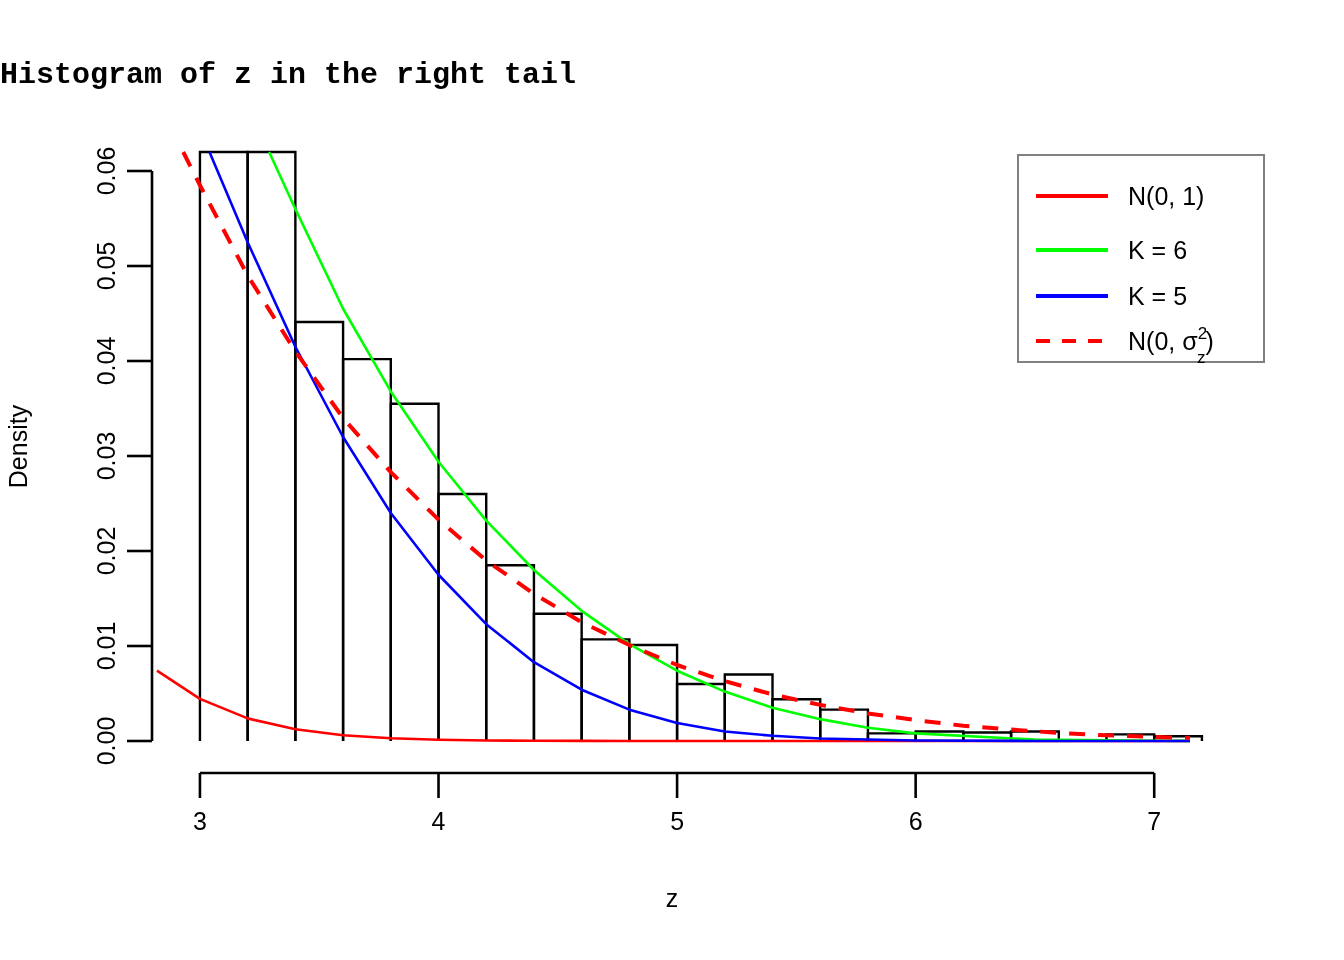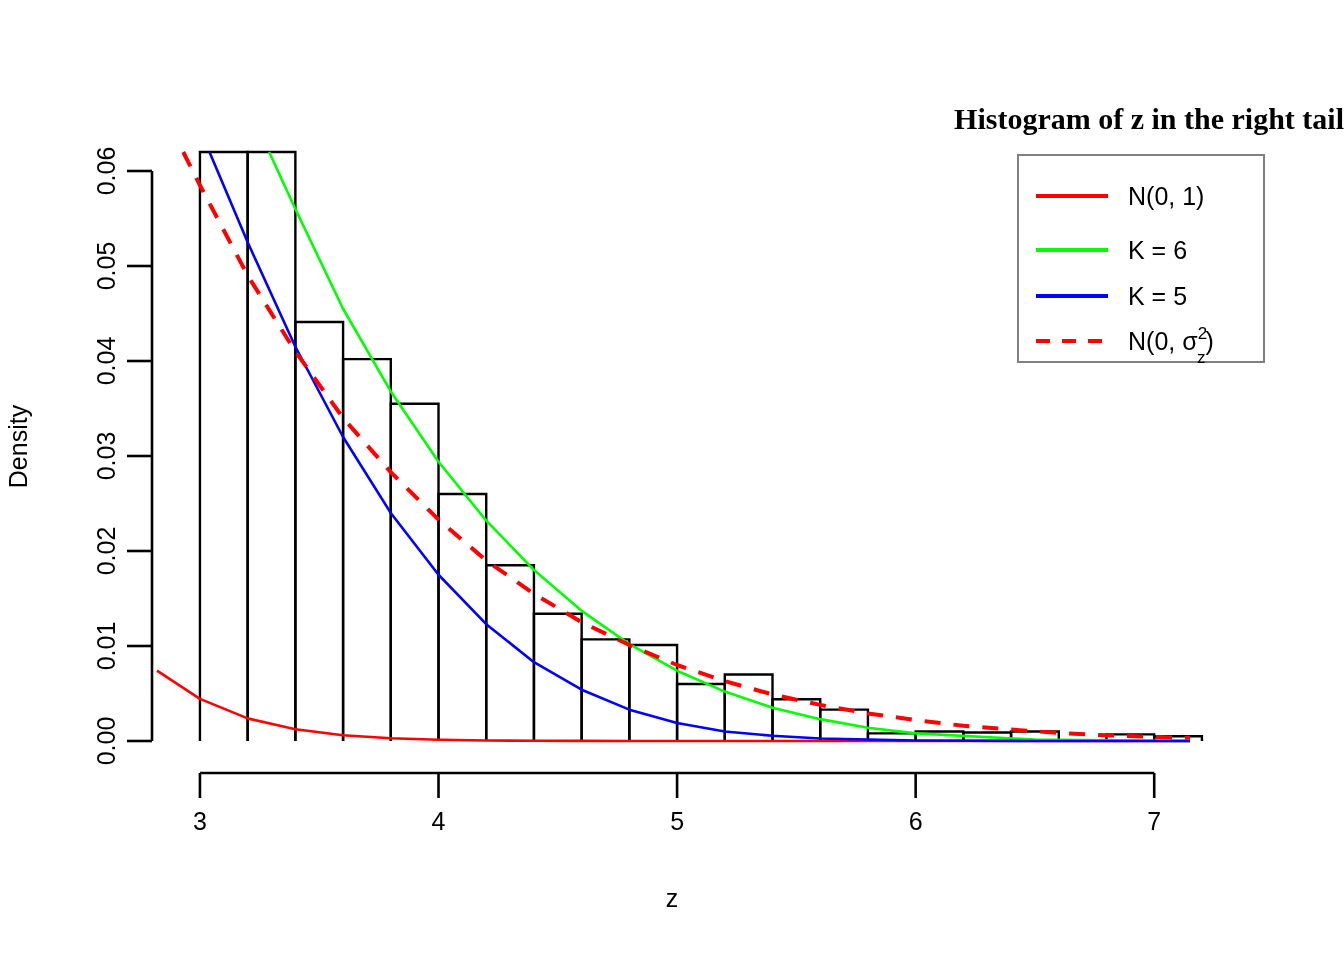--- a/index.html
+++ b/index.html
@@ -17,26 +17,25 @@
     width: 1344px;
     height: 960px;
     background: #ffffff;
     overflow: hidden;
   }
   #plot-title {
     position: absolute;
     left: 0;
     top: 58px;
     width: 1344px;
-    text-align: right;
+    text-align: left;
     font-size: 30px;
     font-weight: bold;
     letter-spacing: 0px;
-    font-family: Liberation Serif, serif;
-    margin-top: 44px;
+    font-family: Liberation Mono, monospace;
   }
   #ylabel {
     position: absolute;
     left: -62px;
     top: 432px;
     width: 160px;
     text-align: center;
     font-size: 25px;
     transform: rotate(-90deg);
     transform-origin: center center;

